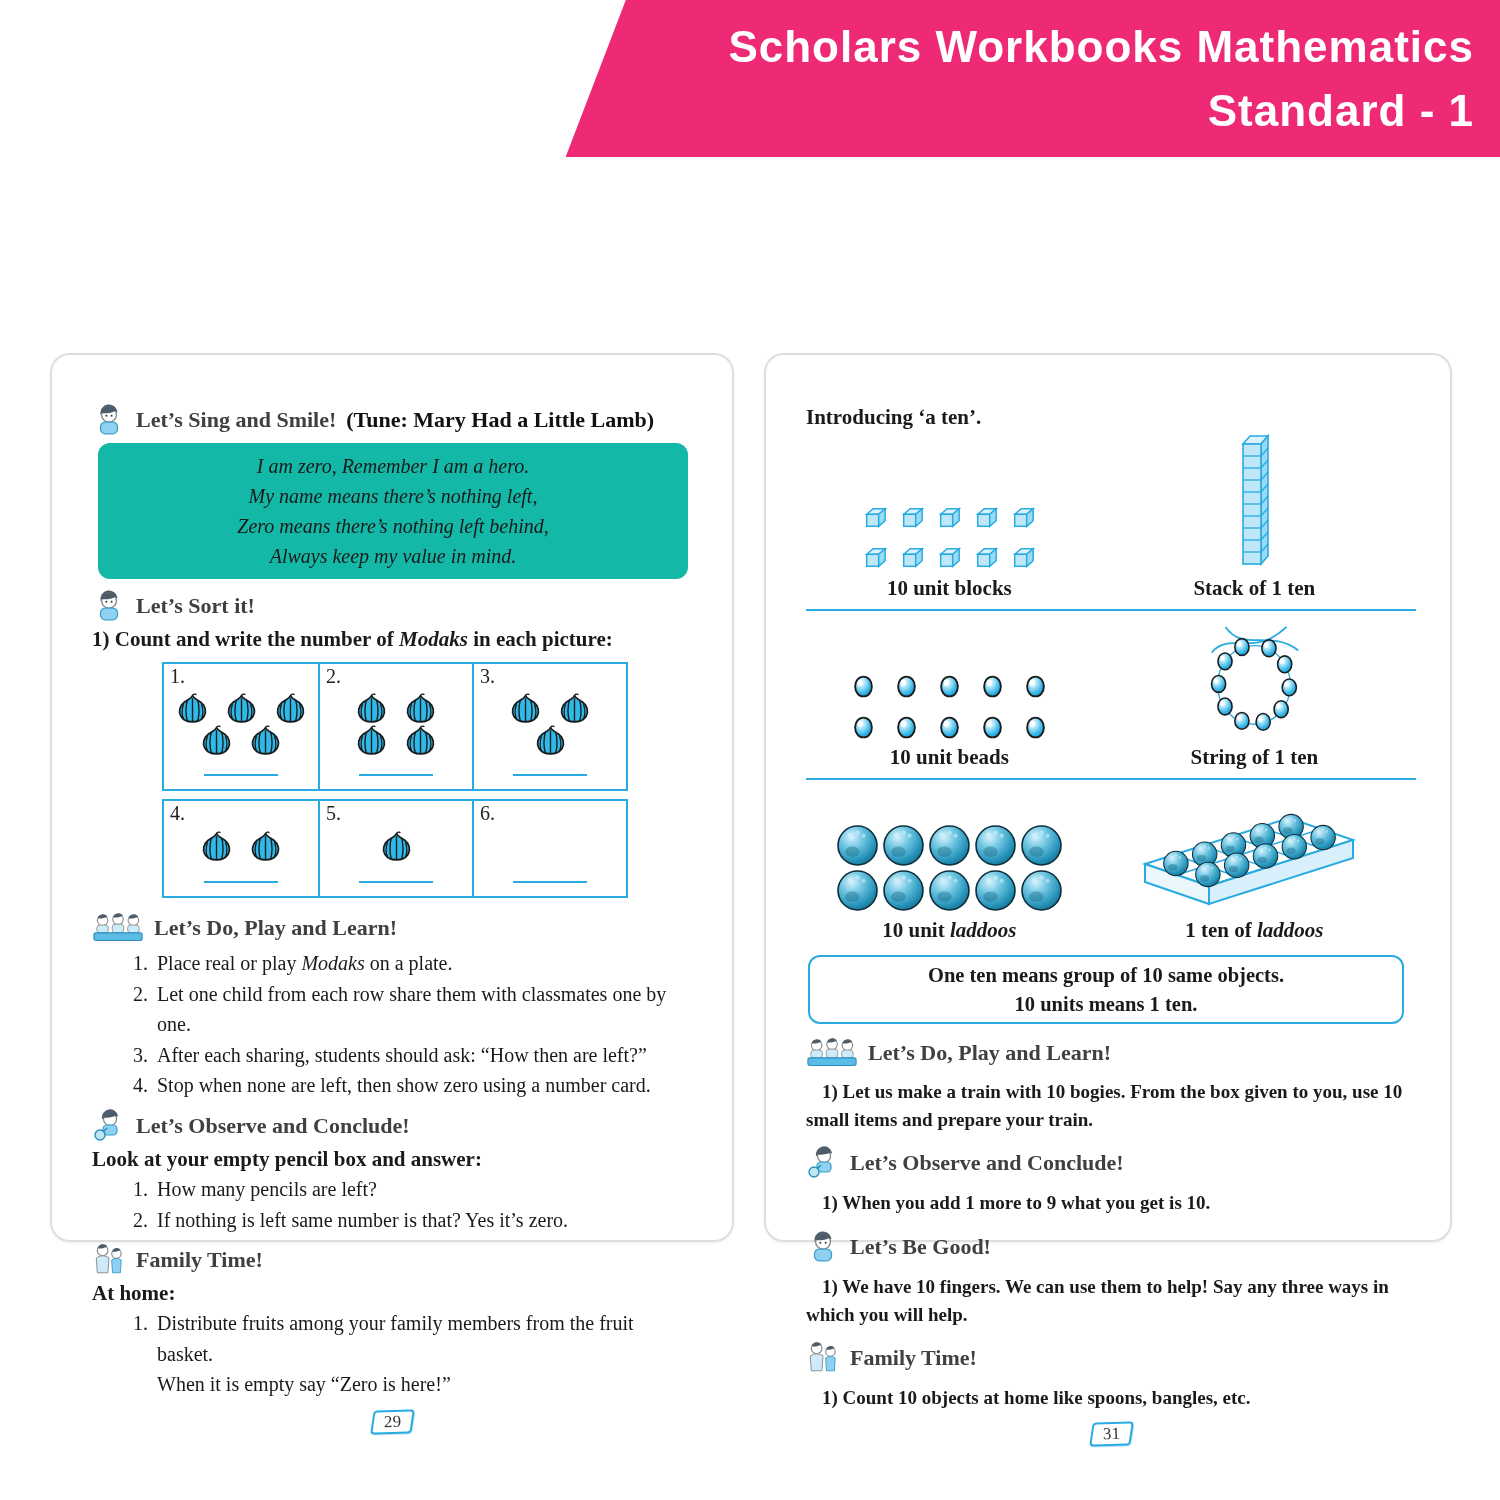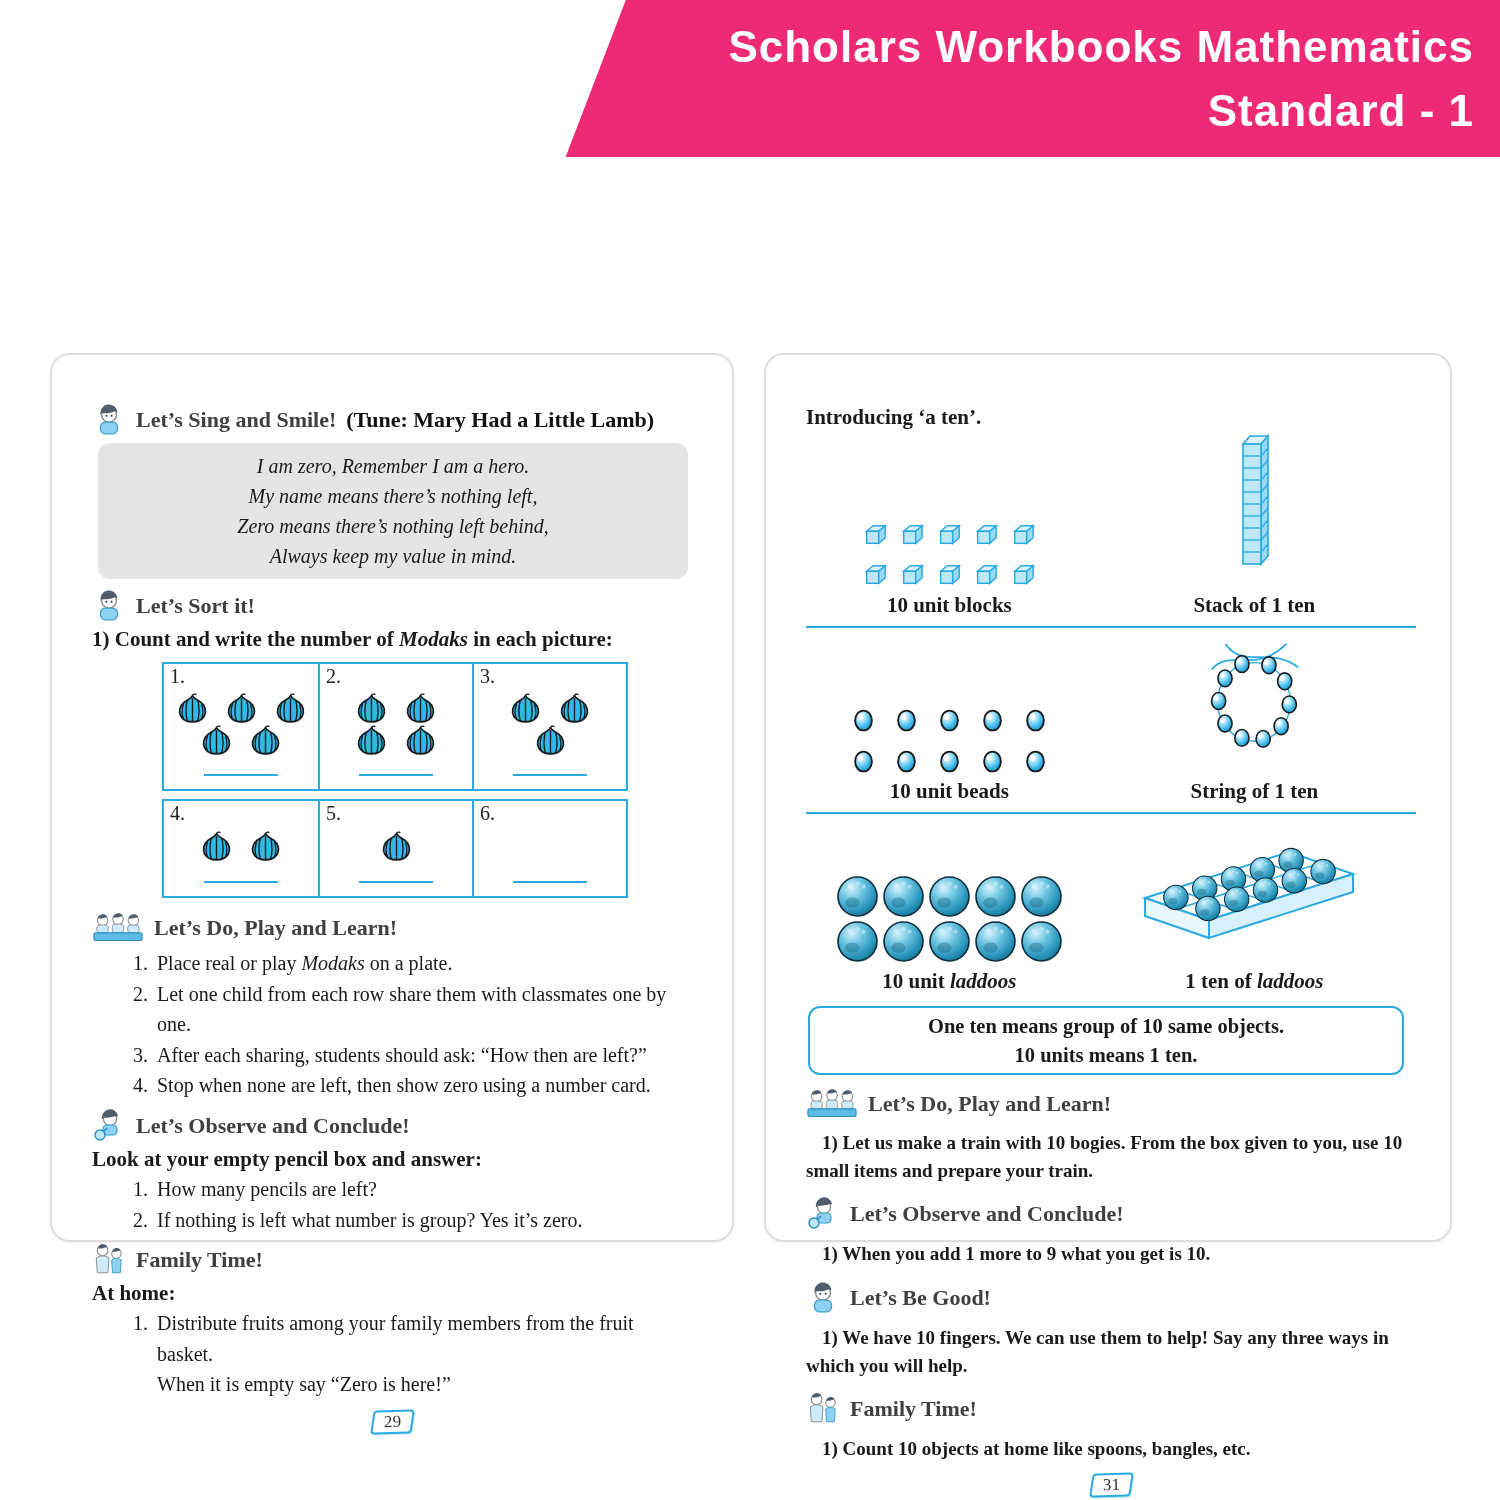--- a/index.html
+++ b/index.html
@@ -20,21 +20,21 @@
   .page-left{left:50px;width:684px;padding:48px 40px 0 40px;}
   .page-right{left:764px;width:688px;padding:50px 34px 0 40px;}
 
   
   .hrow{display:flex;align-items:center;gap:10px;margin:0 0 4px 0;}
   .icon{flex:0 0 auto;}
   .h-blue{color:#404040;font-weight:bold;font-size:22px;}
   .h-black{font-weight:bold;font-size:22px;color:#111;}
 
   
-  .songbox{background:#e5e5e5;border-radius:12px;margin:6px 4px 10px 6px;padding:8px 10px;}
+  .songbox{background:#14b8a6;border-radius:12px;margin:6px 4px 10px 6px;padding:8px 10px;}
   .songline{font-style:italic;font-size:20px;text-align:center;line-height:1.5;}
   .q-line{font-weight:bold;font-size:21px;margin:4px 0 10px 0;}
   .bi{font-style:italic;}
 
   .grid-table{display:flex;border:2px solid #29ABE2;width:466px;margin-left:70px;box-sizing:border-box;}
   .grid-bottom{margin-top:8px;}
   .gcell{position:relative;width:154px;display:flex;flex-direction:column;box-sizing:border-box;}
   .gcell + .gcell{border-left:2px solid #29ABE2;}
   .grid-top .gcell{height:125px;}
   .grid-bottom .gcell{height:95px;}
@@ -54,21 +54,21 @@
   .pagebadge{width:max-content;margin:10px auto 0 auto;border:2px solid #29ABE2;border-radius:4px;
              transform:skewX(-10deg) rotate(-1.5deg);padding:0 10px;background:#fff;
              box-shadow:1px 1px 0 #bfe3f5;}
   .pagebadge span{display:inline-block;transform:skewX(10deg);font-size:17px;color:#333;}
 
   
   .intro{font-weight:bold;font-size:21px;margin:0 0 2px 0;}
   .illus-row{display:flex;align-items:flex-end;}
   .illus-col{display:flex;flex-direction:column;align-items:center;}
   .col-l{flex:0 0 47%;}
-  .col-r{flex:0 0 53%;gap:17px;}
+  .col-r{flex:0 0 53%;}
   .illus-label{font-weight:bold;font-size:21px;margin-top:6px;text-align:center;}
   .blocks-grid,.beads-grid,.laddoo-grid{display:flex;flex-direction:column;}
   .blocks-grid{gap:16px;}
   .beads-grid{gap:18px;}
   .laddoo-grid{gap:2px;}
   .fig-row{display:flex;justify-content:center;}
   .blocks-grid .fig-row{gap:13px;}
   .beads-grid .fig-row{gap:22px;}
   .laddoo-grid .fig-row{gap:3px;}
   .divider{border-top:2px solid #29ABE2;margin:8px 0 12px 0;}
@@ -421,21 +421,21 @@
       <span class="h-blue">Let’s Observe and Conclude!</span>
     </div>
     <p class="lead">Look at your empty pencil box and answer:</p>
     <div class="list">
       <div class="litem">
         <span class="lnum">1.</span>
         <span>How many pencils are left?</span>
       </div>
       <div class="litem">
         <span class="lnum">2.</span>
-        <span>If nothing is left what number is group? Yes it’s zero.</span>
+        <span>If nothing is left same number is that? Yes it’s zero.</span>
       </div>
     </div>
 
     <div class="hrow" style="margin-top:8px;">
       <svg class="icon" width="34" height="34">
           <use href="#sym-family"></use>
         </svg>
       <span class="h-blue">Family Time!</span>
     </div>
     <p class="lead">At home:</p>

